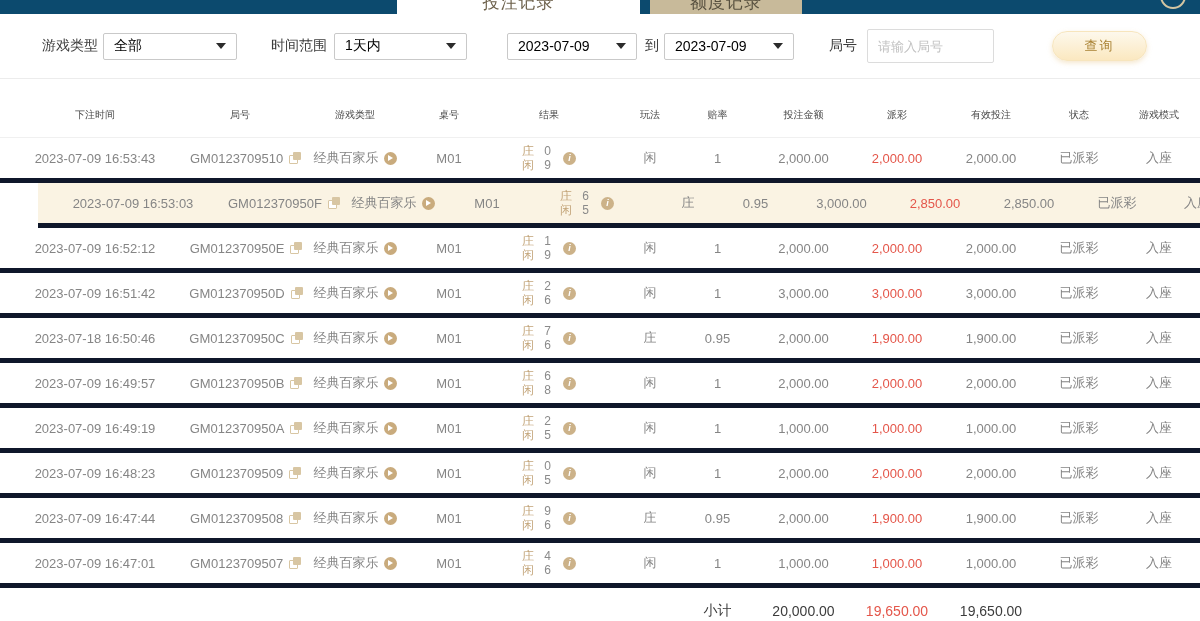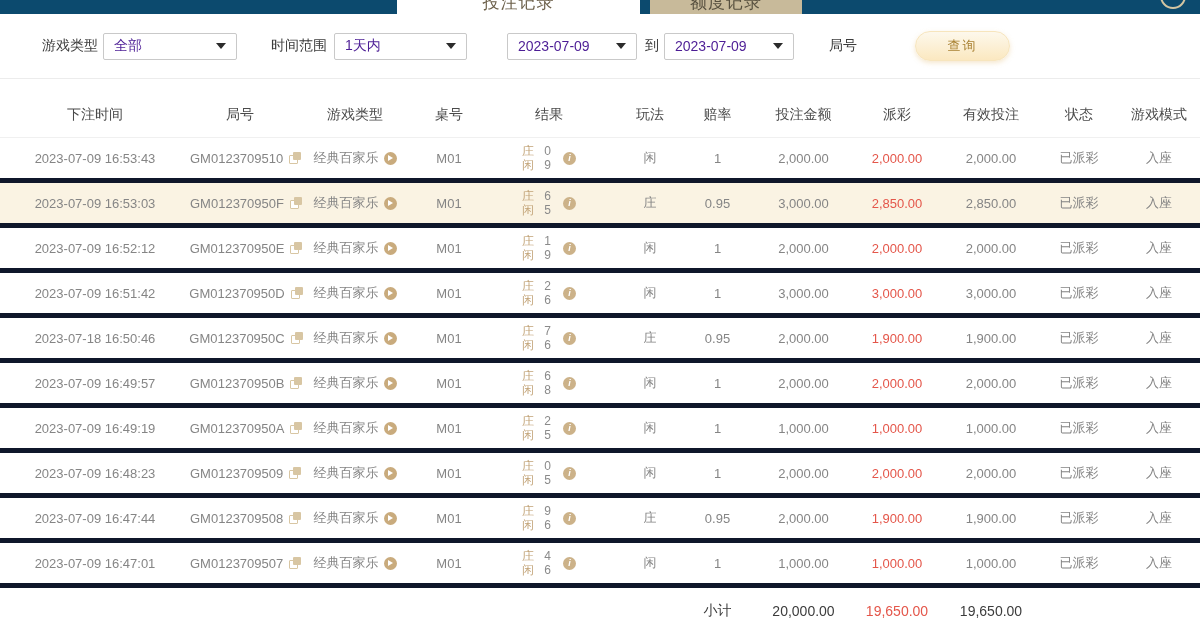--- a/index.html
+++ b/index.html
@@ -15,21 +15,21 @@
   .tab-inactive{left:650px;width:152px;background:#c8ba9a;color:#57503f;}
   .close-circle{position:absolute;left:1160px;top:-17px;width:26px;height:26px;border-radius:50%;
        border:2px solid #d3c5a2;box-sizing:border-box;cursor:pointer;}
 
   
   .filterbar{display:flex;align-items:center;height:64px;border-bottom:1px solid #ececec;}
   .flabel{font-size:14px;color:#3c3c3c;white-space:nowrap;}
   .lab-game{margin-left:42px;}
   .sel{box-sizing:border-box;height:27px;background:#fff;border:1px solid #c9c9c9;border-radius:2px;
        display:flex;align-items:center;justify-content:space-between;padding:0 10px;
-       font-size:14px;color:#4c1d95;cursor:pointer;}
+       font-size:14px;color:#000000;cursor:pointer;}
   .sel-game{width:134px;margin-left:5px;}
   .lab-time{margin-left:34px;}
   .sel-time{width:133px;margin-left:7px;}
   .sel-date1{width:130px;margin-left:40px;}
   .lab-to{margin-left:8px;}
   .sel-date2{width:130px;margin-left:5px;}
   .lab-round{margin-left:35px;}
   .round-input{box-sizing:border-box;width:127px;height:34px;margin-left:10px;border:1px solid #dcdcdc;
        border-radius:2px;padding:0 10px;font-size:13px;color:#333;outline:none;
        font-family:"Liberation Sans","DejaVu Sans",sans-serif;}
@@ -39,23 +39,23 @@
   .search-btn{margin-left:58px;width:95px;height:30px;border-radius:15px;border:1px solid #f7e5bd;
        background:linear-gradient(180deg,#fdf8ec 0%,#fbe8c0 100%);
        box-shadow:0 2px 5px rgba(225,185,115,0.35);
        color:#aa8335;font-size:13px;letter-spacing:2px;cursor:pointer;
        font-family:"Liberation Sans","DejaVu Sans",sans-serif;}
 
   
   .grid{display:grid;grid-template-columns:190px 100px 130px 58px 142px 60px 75px 97px 90px 98px 78px 82px;
         align-items:center;}
   .thead{height:44px;margin-top:14px;border-bottom:1px solid #f0f0f0;}
-  .th{font-size:14px;color:#4a4a4a;text-align:center;white-space:nowrap;}
+  .th{font-size:10px;color:#4a4a4a;text-align:center;white-space:nowrap;}
   .row{height:40px;border-bottom:5px solid #0f172a;background:#fff;}
-  .row.hl{background:#faf3e3;}
+  .row.hl{background:#faf3e3;margin-left:38px;}
   .cell{font-size:13px;color:#858585;text-align:center;white-space:nowrap;
         display:flex;align-items:center;justify-content:center;}
   .payout{color:#e4564a;}
 
   
   .copy-icon{position:relative;width:13px;height:13px;margin-left:6px;display:inline-block;cursor:pointer;}
   .copy-icon::before{content:"";position:absolute;left:0;top:3px;width:7px;height:7px;
         border:1.5px solid #d8c6a3;border-radius:1px;background:#fff;}
   .copy-icon::after{content:"";position:absolute;left:4px;top:0;width:8px;height:8px;
         background:#d8c6a3;border-radius:1px;}
@@ -116,20 +116,21 @@
       <span>2023-07-09</span>
       <span class="caret"></span>
     </div>
     <span class="flabel lab-to">到</span>
     <div class="sel sel-date2">
       <span>2023-07-09</span>
       <span class="caret"></span>
     </div>
 
     <span class="flabel lab-round">局号</span>
+    <input class="round-input" type="text" placeholder="请输入局号" style="">
 
     <button class="search-btn">查询</button>
   </div>
 
   <div class="grid thead">
     <div class="th">下注时间</div>
     <div class="th">局号</div>
     <div class="th">游戏类型</div>
     <div class="th">桌号</div>
     <div class="th">结果</div>

